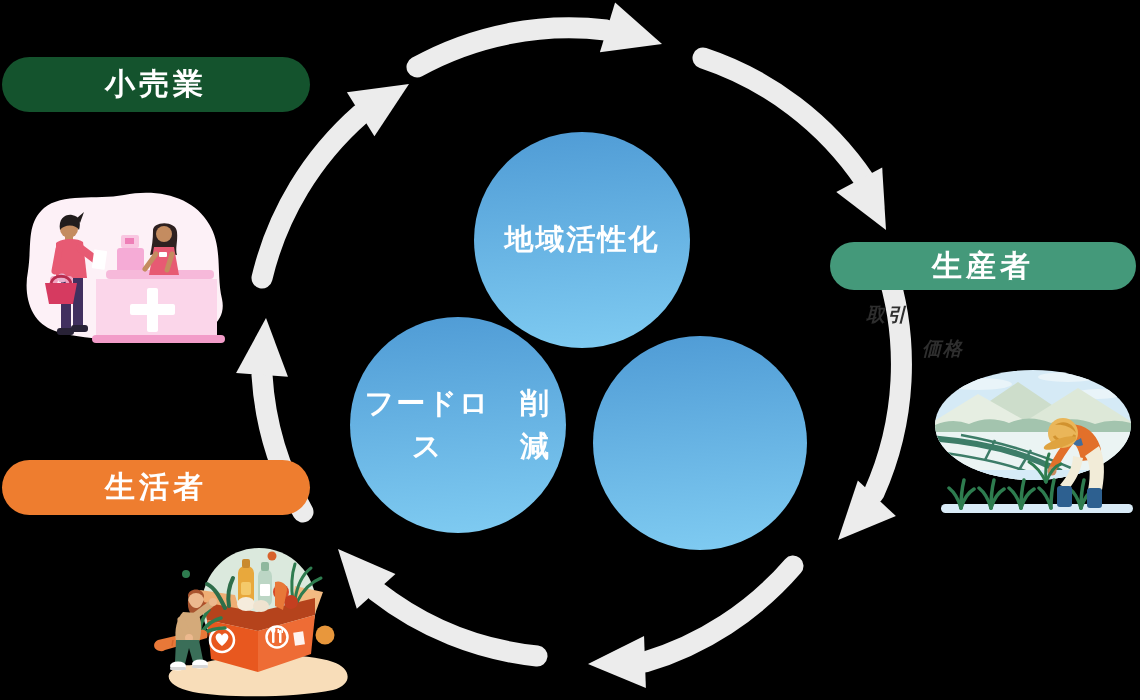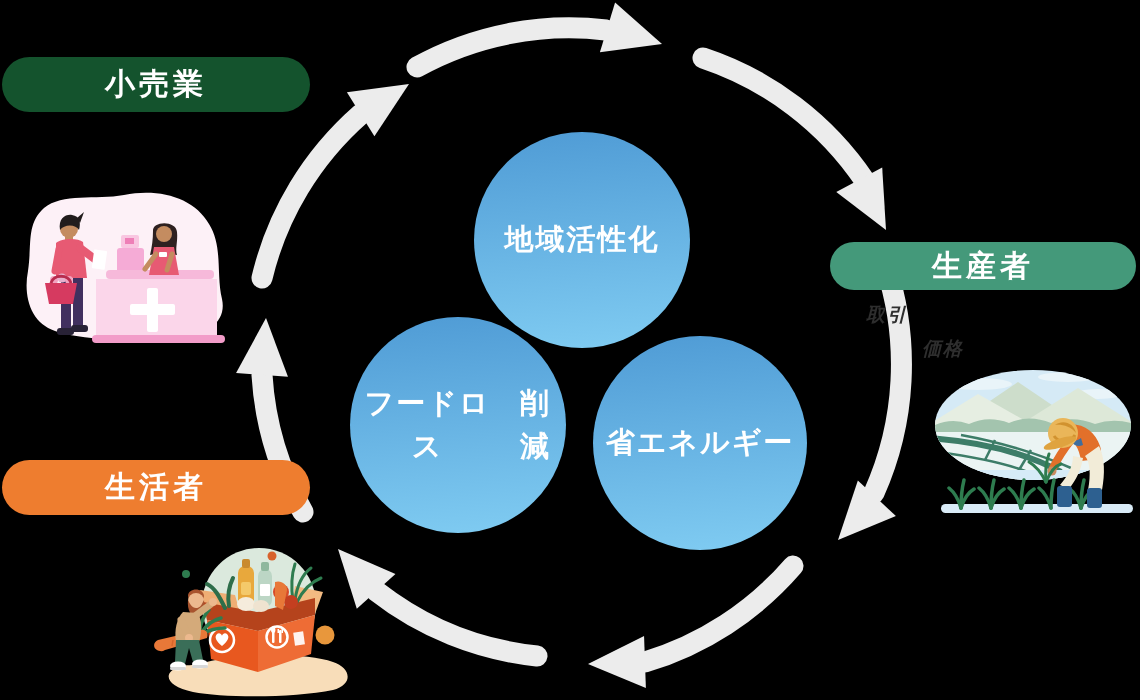--- a/index.html
+++ b/index.html
@@ -70,21 +70,20 @@
 
 <div class="bubble bubble-regional">
   <span>地域</span>
   <span>活性化</span>
 </div>
 <div class="bubble bubble-foodloss">
   <span>フードロス</span>
   <span>削減</span>
 </div>
 <div class="bubble bubble-energy">
-  <span>省エネルギー</span>
 </div>
 
 <svg class="illo" style="left:20px;top:185px;" width="210" height="160" viewBox="0 0 210 160">
   <path fill="#fdf1f7" d="M104,10 C140,3 174,13 189,39 C203,61 196,89 202,114 C207,137 187,153 151,151 C111,157 61,155 35,146 C11,138 3,112 8,86 C12,60 6,39 24,23 C42,8 76,15 104,10 Z"></path>
   <g>
     <rect x="101" y="50" width="18" height="13" rx="2" fill="#f9c6e1"></rect>
     <rect x="105" y="53" width="9" height="6" fill="#ee7fb7"></rect>
     <rect x="97" y="63" width="27" height="25" rx="3" fill="#f5abd6"></rect>
   </g>
   <g>

